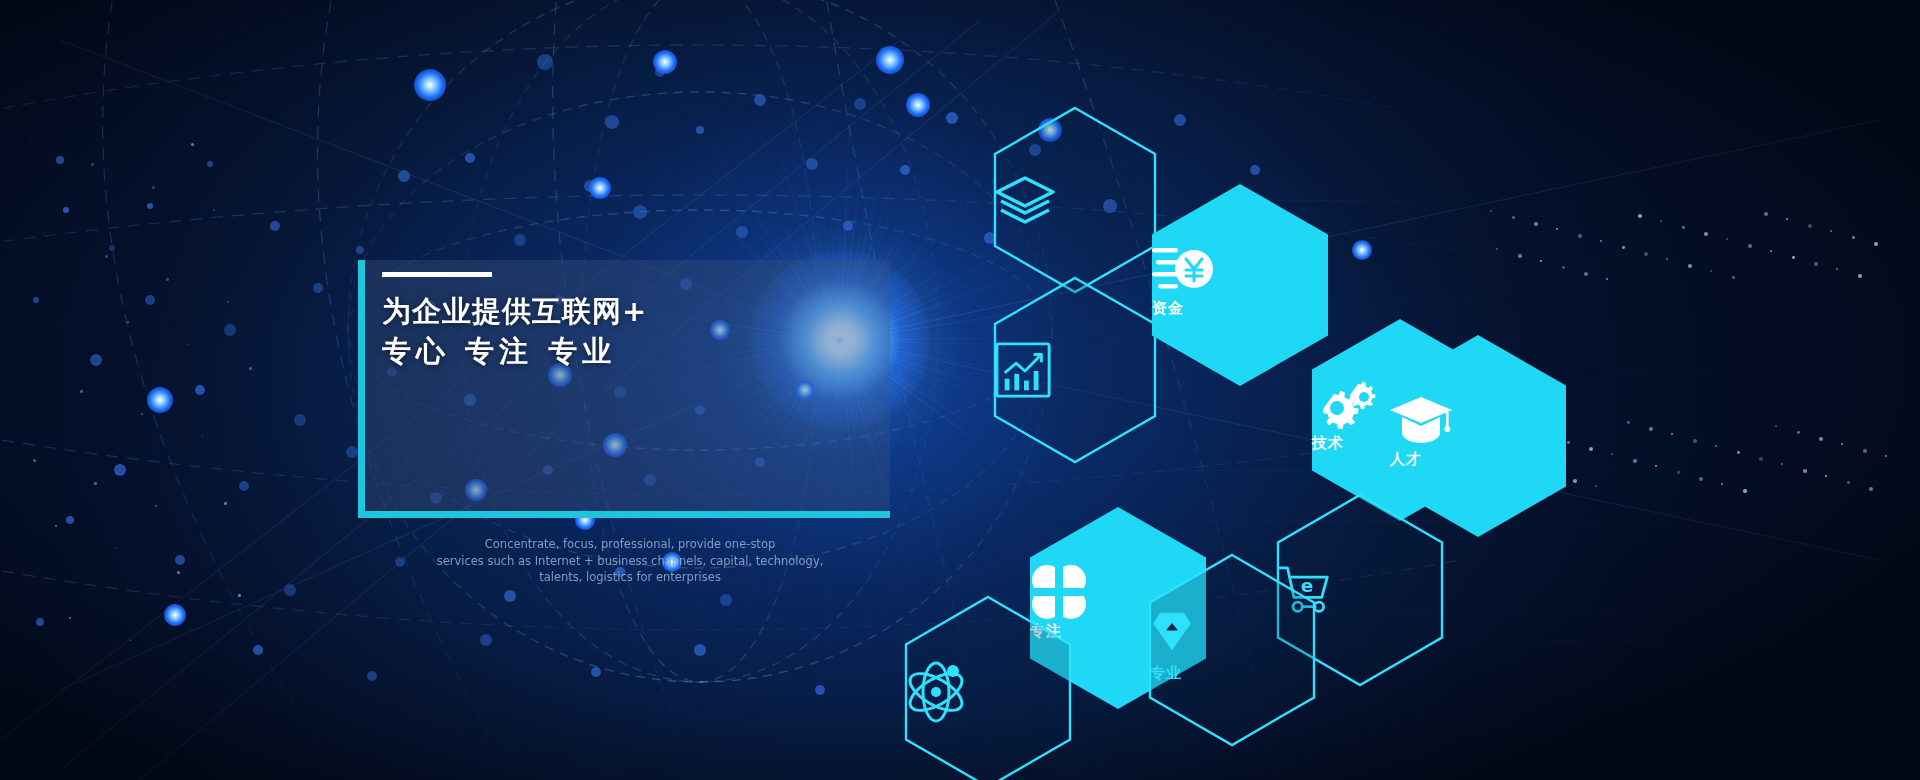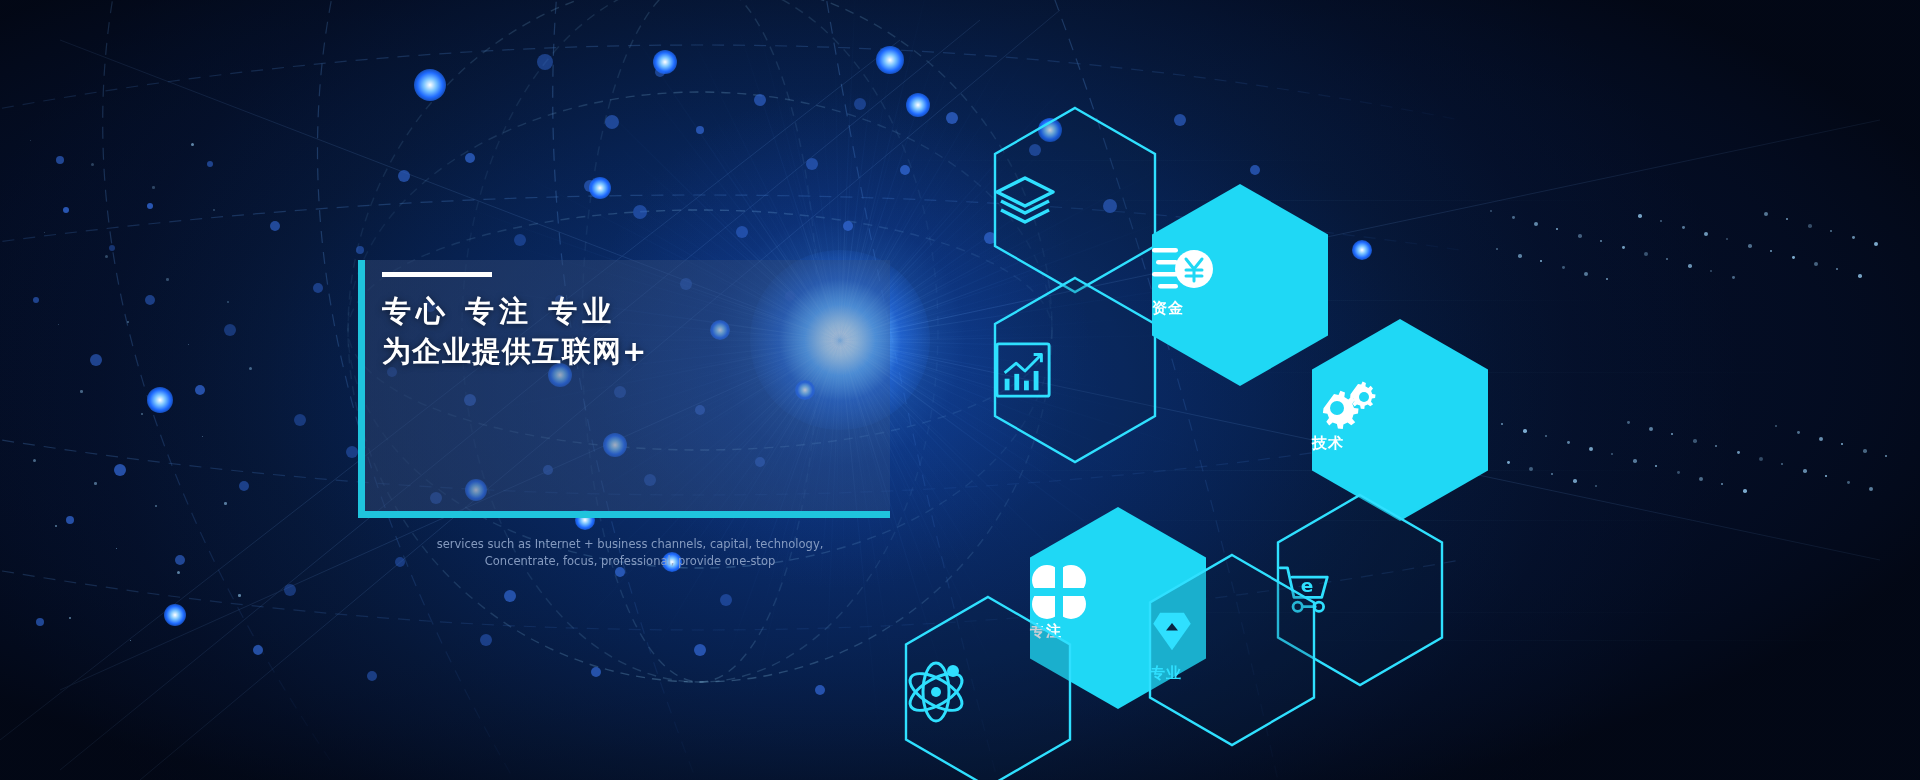--- a/index.html
+++ b/index.html
@@ -514,27 +514,28 @@
         <div class="spark" style="left:191px;top:143px;width:3.1999999999999997px;height:3.1999999999999997px;opacity:0.59"></div>
         <div class="spark" style="left:58px;top:324px;width:1.4px;height:1.4px;opacity:0.32"></div>
         <div class="spark" style="left:155px;top:505px;width:2px;height:2px;opacity:0.46"></div>
       </div>
   </div>
 
   <div id="panel"></div>
 
   <div id="headline-block">
     <div class="rule"></div>
+    <div class="hl">为企业提供互联网+</div>
     <div class="hl first">专心 专注 专业</div>
-    <div class="hl">为企业提供互联网+</div>
   </div>
 
   <div id="sub">
+    <div>Concentrate, focus, professional, provide one-stop</div>
     <div>services such as Internet + business channels, capital, technology,</div>
-    <div>Concentrate, focus, professional, provide one-stop</div>
+    <div>talents, logistics for enterprises</div>
   </div>
 
   <div id="hexgrid" class="layer" style="pointer-events:auto">
       <div class="hex outline" style="left:995px;top:108px;width:160px;height:184px;">
         <svg width="160" height="184">
           <path d="M 80 0 L 160 46 L 160 138 L 80 184 L 0 138 L 0 46 Z" fill="rgba(10,32,62,0.22)" stroke="#2fe0ff" stroke-width="2.4"></path>
         </svg>
         <div class="ico" style="top:68px;">
           <svg width="60" height="48" viewBox="0 0 60 48">
             <g fill="none" stroke="#2fe0ff" stroke-width="3.4" stroke-linejoin="round">
@@ -595,20 +596,36 @@
             <g fill="#ffffff">
         <path d="M22 14 l4.5 .9 1.9 -4.2 4.6 1.9 -.7 4.5 4 2.4 3.4 -3 3.3 3.6 -2.7 3.7 1.7 4.3 4.5 .5 -.5 4.9 -4.5 .9 -1.3 4.4 3 3.4 -3.9 3 -3.7 -2.6 -4.2 1.8 -.6 4.5 -4.9 -.3 -1 -4.5 -4.3 -1.5 -3.4 3 -2.9 -3.9 2.7 -3.7 -1.6 -4.2 -4.5 -.7 .6 -4.9z"></path>
         <circle cx="25" cy="28" r="7" fill="#1fd8f5"></circle>
         <path d="M46 4 l3.2 .6 1.4 -3 3.3 1.4 -.5 3.2 2.9 1.7 2.4 -2.1 2.3 2.6 -1.9 2.6 1.2 3.1 3.2 .4 -.4 3.5 -3.2 .6 -.9 3.2 2.1 2.4 -2.8 2.1 -2.6 -1.8 -3 1.3 -.4 3.2 -3.5 -.2 -.7 -3.2 -3.1 -1.1 -2.4 2.1 -2.1 -2.8 1.9 -2.6 -1.1 -3 -3.2 -.5 .4 -3.5z"></path>
         <circle cx="52" cy="17" r="5" fill="#1fd8f5"></circle>
             </g>
           </svg>
         </div>
         <div class="lbl" style="top:115px;">技术</div>
       </div>
+      <div class="hex solid" style="left:1390px;top:335px;width:176px;height:202px;">
+        <svg width="176" height="202">
+          <path d="M 88 0 L 176 50.5 L 176 151.5 L 88 202 L 0 151.5 L 0 50.5 Z" fill="#1fd8f5" stroke="none" stroke-width="0"></path>
+        </svg>
+        <div class="ico" style="top:62px;">
+          <svg width="62" height="46" viewBox="0 0 62 46">
+            <g fill="#ffffff">
+        <path d="M31 0 L62 13 L31 26 L0 13 Z"></path>
+        <path d="M12 20 L12 36 C 12 42 22 46 31 46 C 40 46 50 42 50 36 L50 20 L31 29 Z"></path>
+        <rect x="56" y="14" width="2.6" height="16" rx="1"></rect>
+              <circle cx="57.3" cy="32" r="3"></circle>
+            </g>
+          </svg>
+        </div>
+        <div class="lbl" style="top:115px;">人才</div>
+      </div>
       <div class="hex solid" style="left:1030px;top:507px;width:176px;height:202px;">
         <svg width="176" height="202">
           <path d="M 88 0 L 176 50.5 L 176 151.5 L 88 202 L 0 151.5 L 0 50.5 Z" fill="#1fd8f5" stroke="none" stroke-width="0"></path>
         </svg>
         <div class="ico" style="top:58px;">
           <svg width="58" height="54" viewBox="0 0 58 54">
             <g fill="#ffffff">
         <circle cx="17" cy="15" r="15"></circle>
               <circle cx="41" cy="15" r="15"></circle>
         <circle cx="17" cy="39" r="15"></circle>

